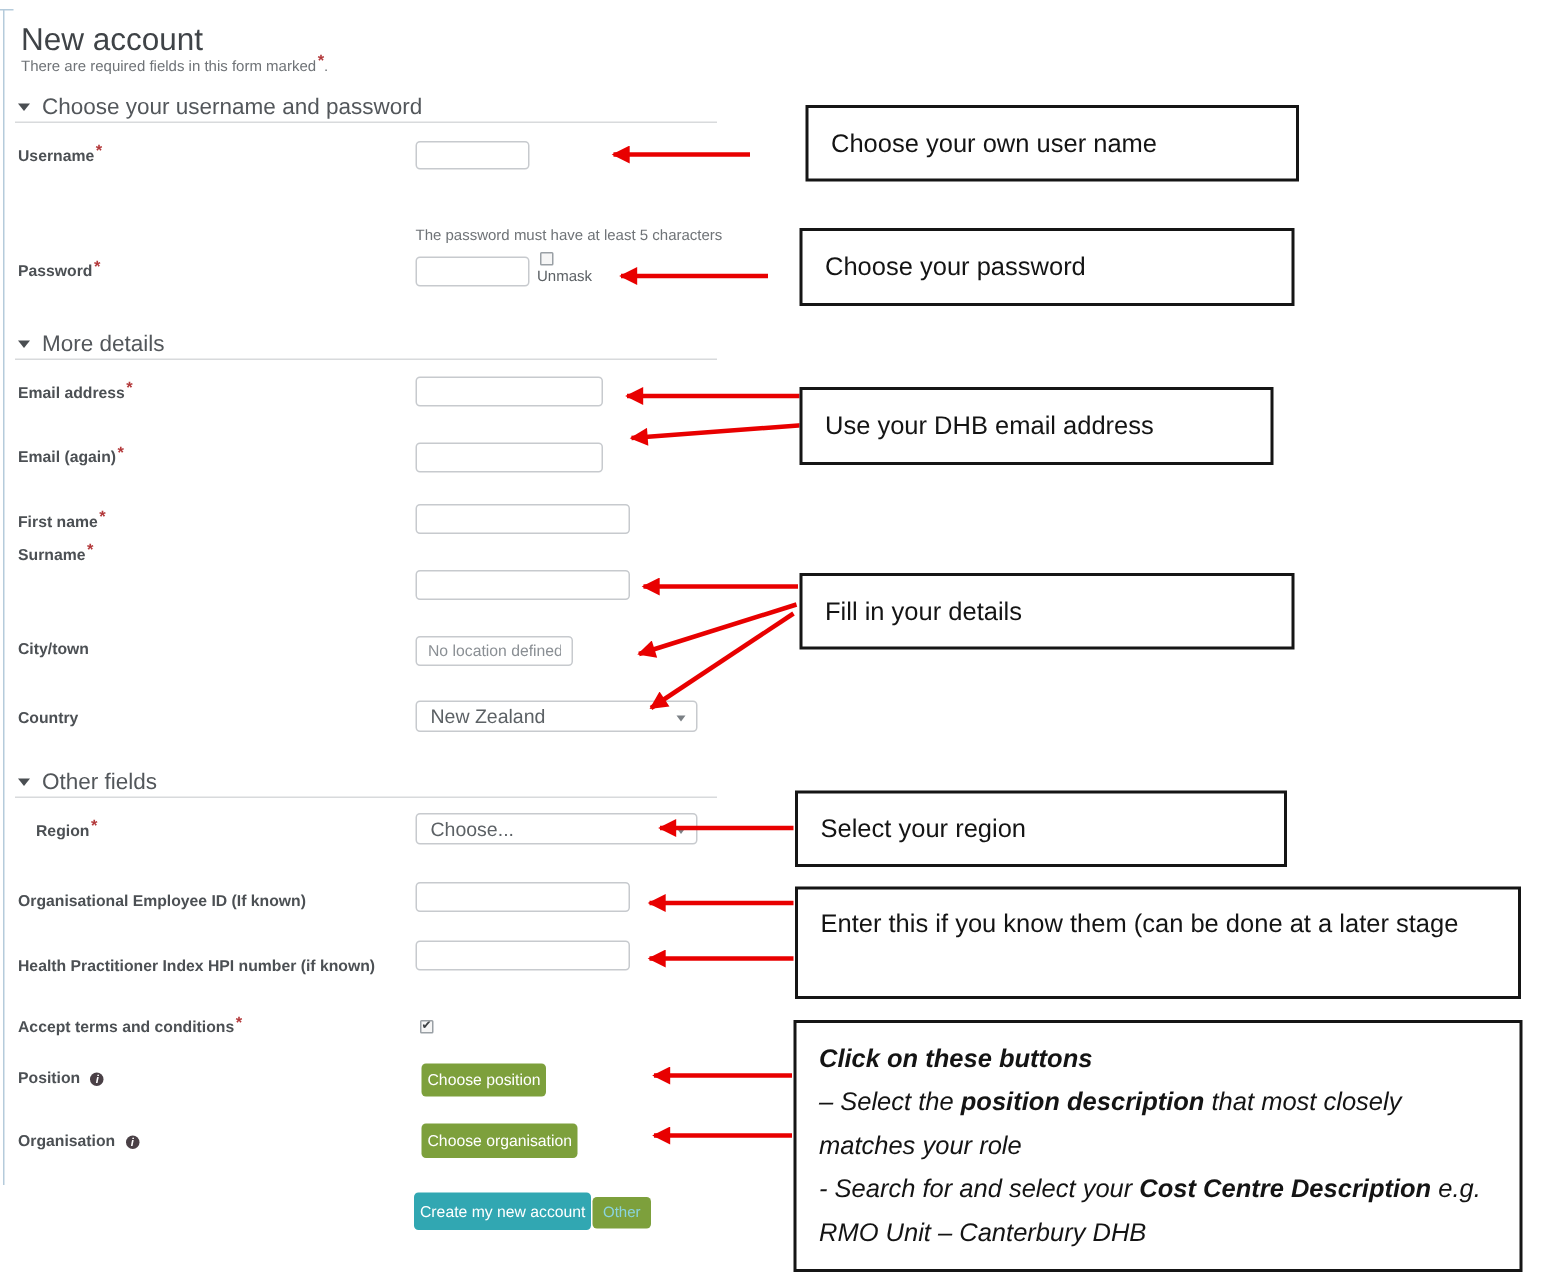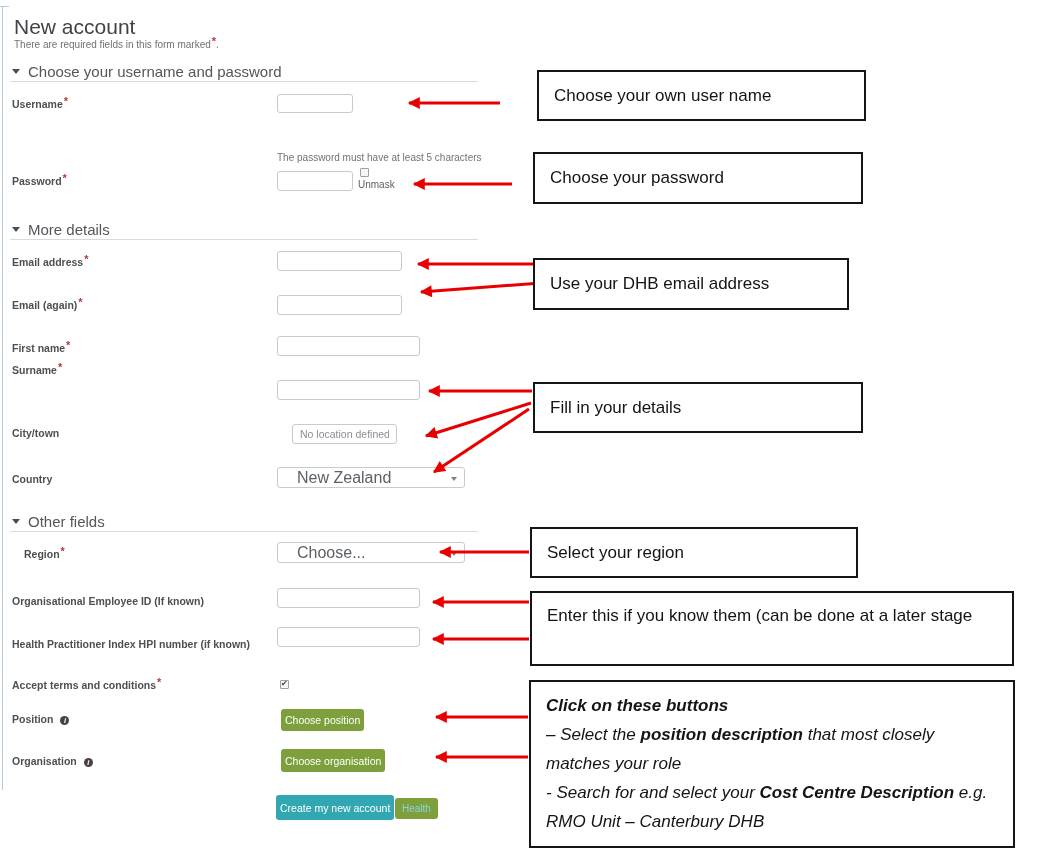--- a/index.html
+++ b/index.html
@@ -23,22 +23,22 @@
        border-top:5.5px solid #4a4e52;}
   .hr{position:absolute;left:10px;width:468px;height:1px;background:var(--hr-gray);}
   
   .flabel{position:absolute;left:12px;font-size:10.5px;font-weight:bold;color:var(--label-gray);white-space:nowrap;}
   .req{color:var(--required-red);font-weight:bold;font-size:11px;position:relative;top:-3px;margin-left:1px;}
   .hint{position:absolute;font-size:10px;color:#6f7377;}
   .tin{position:absolute;height:20px;border:1px solid var(--input-border);border-radius:3px;
        background:#fff;box-sizing:border-box;font-size:10.5px;color:#8a8f94;padding:0 7px;
        font-family:inherit;outline:none;}
   .sel{position:absolute;height:21px;border:1px solid var(--input-border);border-radius:3px;
-       background:#fff;box-sizing:border-box;font-size:16px;color:#5c6165;
-       display:flex;align-items:center;padding:0 19px;cursor:pointer;}
+       background:#fff;box-sizing:border-box;font-size:13px;color:#5c6165;
+       display:flex;align-items:center;padding:0 9px;cursor:pointer;}
   .caret{position:absolute;right:7px;top:9px;width:0;height:0;border-left:3px solid transparent;
          border-right:3px solid transparent;border-top:4px solid #7b8085;}
   .cb{position:absolute;width:9px;height:9px;border:1px solid #9aa0a5;background:#f6f6f6;
       box-sizing:border-box;border-radius:1px;cursor:pointer;}
   .cb.checked::after{content:"\2714";font-size:8px;color:#3c4043;position:absolute;left:0;top:-2px;}
   .cbl{position:absolute;font-size:10px;color:#5c6165;}
   .info{display:inline-block;width:9px;height:9px;border-radius:50%;background:#4a4046;color:#fff;
         font-size:7.5px;line-height:9px;text-align:center;font-style:italic;font-weight:bold;
         margin-left:7px;cursor:pointer;}
   .info::after{content:"i";}
@@ -112,21 +112,21 @@
     <span>First name</span><span class="req">*</span>
   </div>
   <input class="tin" style="left: 277px; top: 336px; width: 143px;" value="">
 
   <div class="flabel" style="top:364px;">
     <span>Surname</span><span class="req">*</span>
   </div>
   <input class="tin" style="left: 277px; top: 380px; width: 143px;" value="">
 
   <div class="flabel" style="top:427px;">City/town</div>
-  <input class="tin" style="left: 292px; top: 424px; width: 105px;" value="No location defined">
+  <input class="tin" style="left: 277px; top: 424px; width: 105px;" value="No location defined">
 
   <div class="flabel" style="top:473px;">Country</div>
   <div class="sel" style="left:277px;top:467px;width:188px;">
     <span>New Zealand</span>
     <span class="caret"></span>
   </div>
 
   <div class="sect" style="top:513px;">
     <span class="tri"></span>
     <span>Other fields</span>
@@ -156,21 +156,21 @@
     <span>Position</span><span class="info"></span>
   </div>
   <button class="btn green" style="left:281px;top:709px;">Choose position</button>
 
   <div class="flabel" style="top:755px;">
     <span>Organisation</span><span class="info"></span>
   </div>
   <button class="btn green" style="left:281px;top:749px;height:23px;">Choose organisation</button>
 
   <button class="btn teal" style="left:276px;top:795px;">Create my new account</button>
-  <button class="btn cancel" style="left:395px;top:798px;">Health</button>
+  <button class="btn cancel" style="left:395px;top:798px;">Other</button>
 
   <svg id="arrows" width="1043" height="855">
     <defs>
       <marker id="ah" viewBox="0 0 10 10" refX="9" refY="5" markerWidth="5.5" markerHeight="4" orient="auto" markerUnits="strokeWidth">
         <path d="M0,0 L10,5 L0,10 z"></path>
       </marker>
     </defs>
     <line class="arrow" x1="500" y1="103" x2="409" y2="103" marker-end="url(#ah)"></line>
     <line class="arrow" x1="512" y1="184" x2="414" y2="184" marker-end="url(#ah)"></line>
     <line class="arrow" x1="541" y1="264" x2="418" y2="264" marker-end="url(#ah)"></line>

